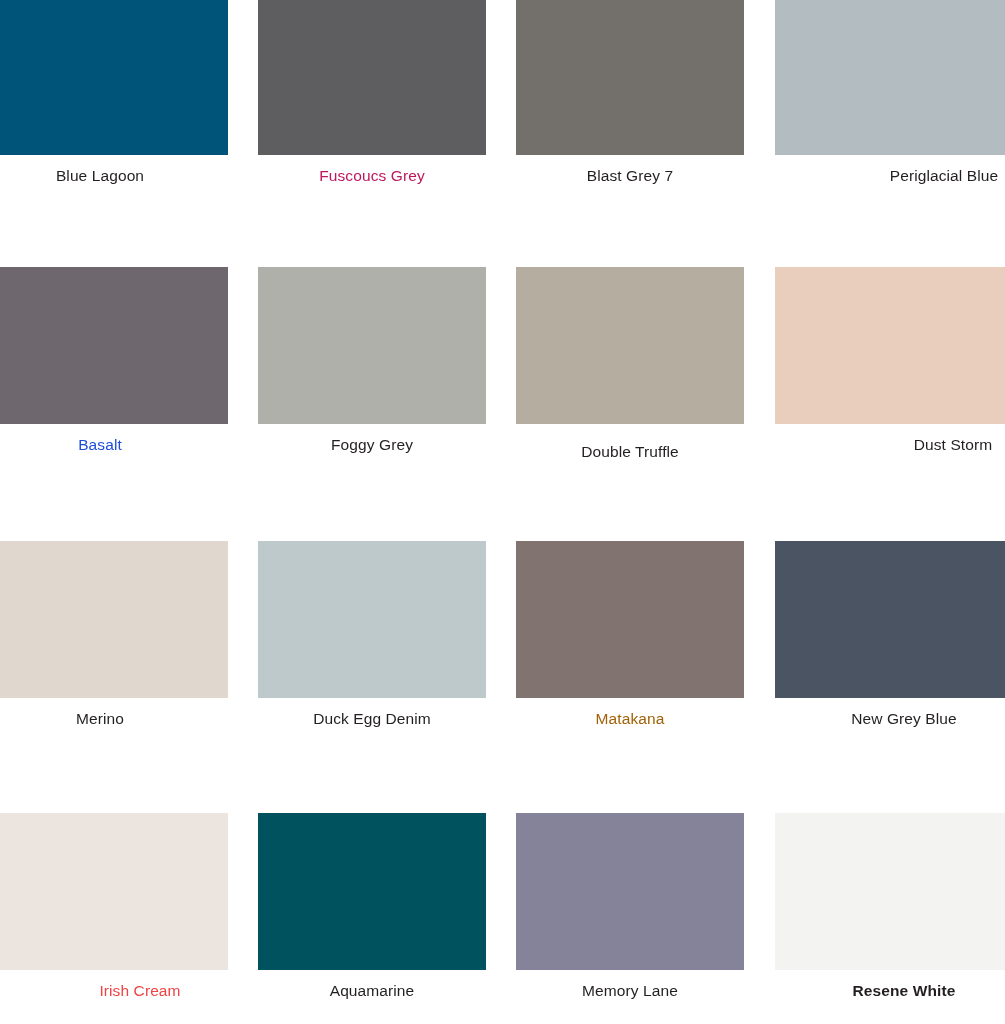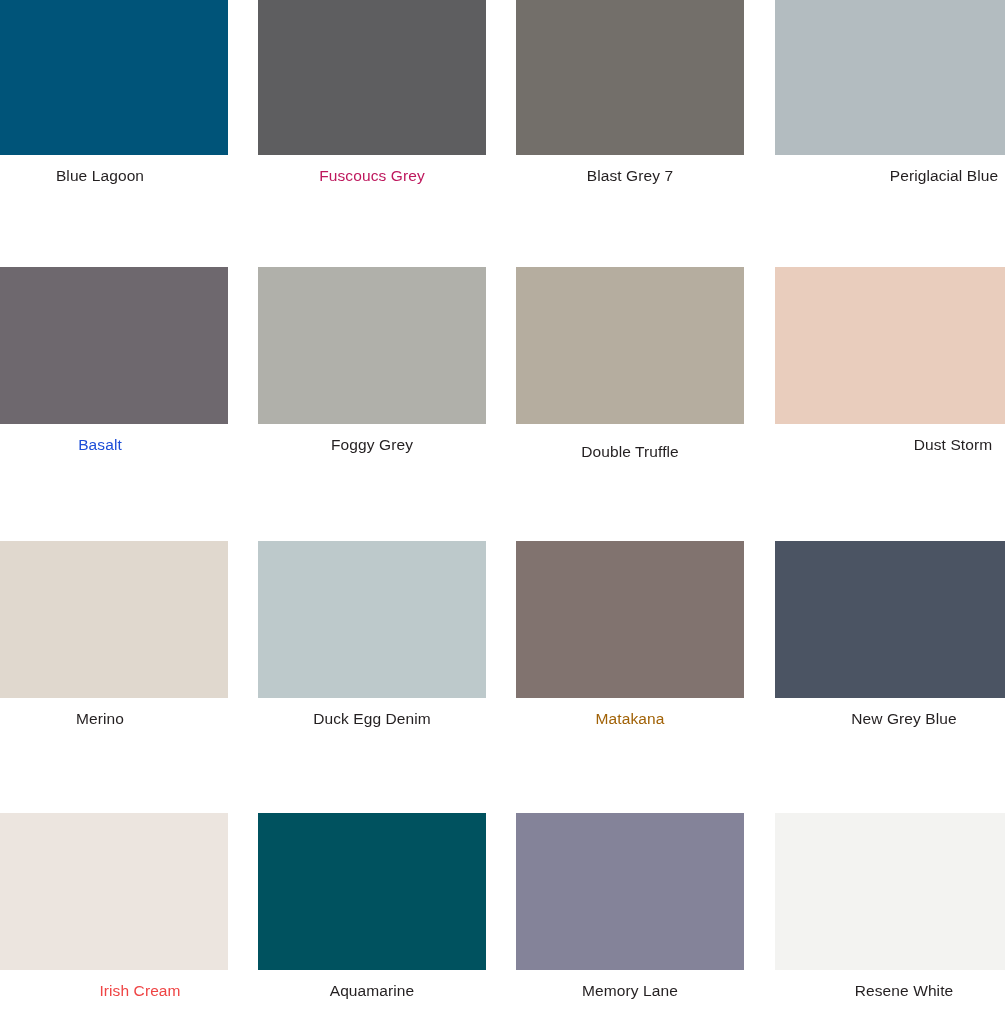--- a/index.html
+++ b/index.html
@@ -108,14 +108,14 @@
       <div class="swatch-chip" title="Aquamarine" style="background: rgb(0, 82, 95);"></div>
     </div>
     <div class="swatch-label" style="top: 983px; left: 372px; color: rgb(35, 31, 32);">Aquamarine</div>
     <div class="swatch-cell" style="left: 516px; top: 813px; width: 228px; height: 157px;">
       <div class="swatch-chip" title="Memory Lane" style="background: rgb(132, 131, 153);"></div>
     </div>
     <div class="swatch-label" style="top: 983px; left: 630px; color: rgb(35, 31, 32); text-align: right;">Memory Lane</div>
     <div class="swatch-cell" style="left: 775px; top: 813px; width: 258px; height: 157px;">
       <div class="swatch-chip" title="Resene White" style="background: rgb(243, 243, 241);"></div>
     </div>
-    <div class="swatch-label" style="top: 983px; left: 904px; color: rgb(35, 31, 32);">Resene White</div>
+    <div class="swatch-label" style="top: 983px; left: 904px; color: rgb(35, 31, 32); font-weight: bold;">Resene White</div>
   </div>
 
 </body></html>

